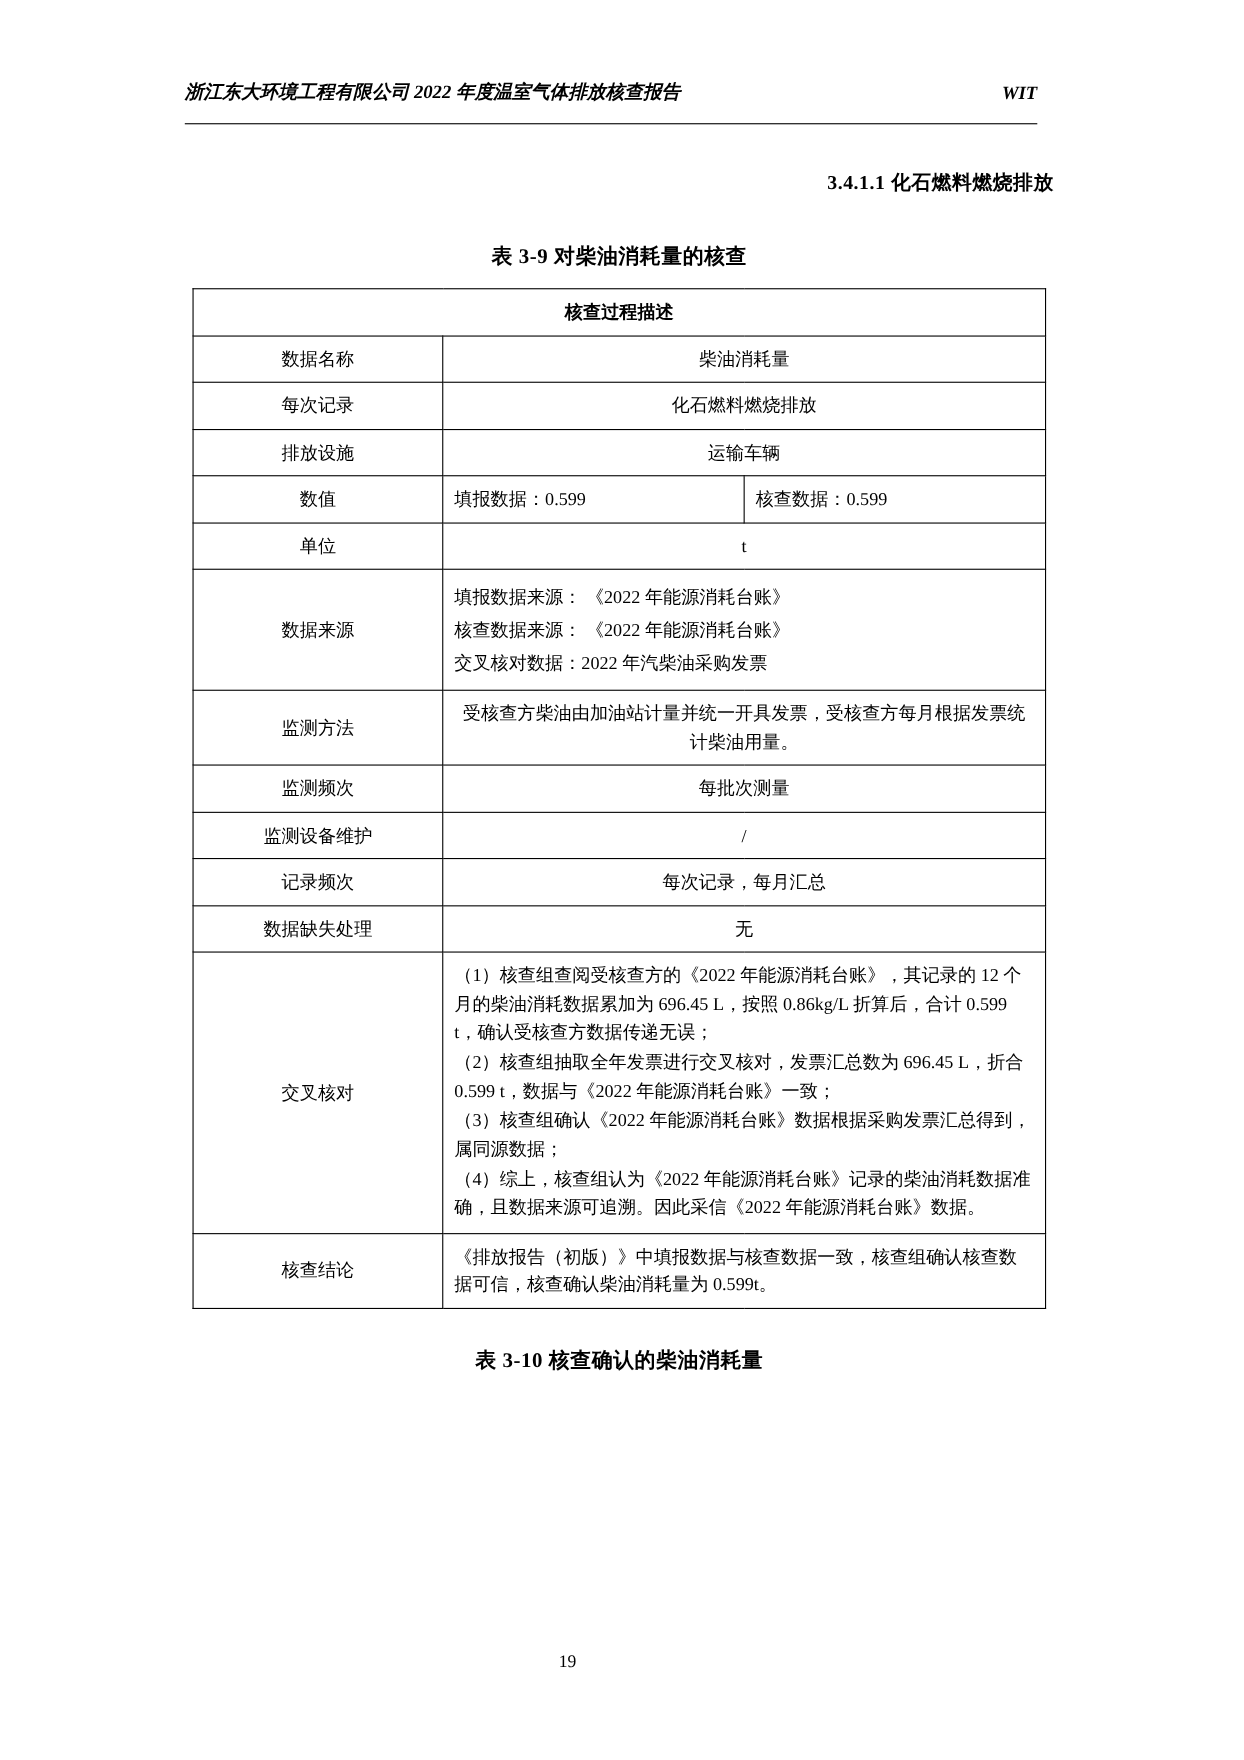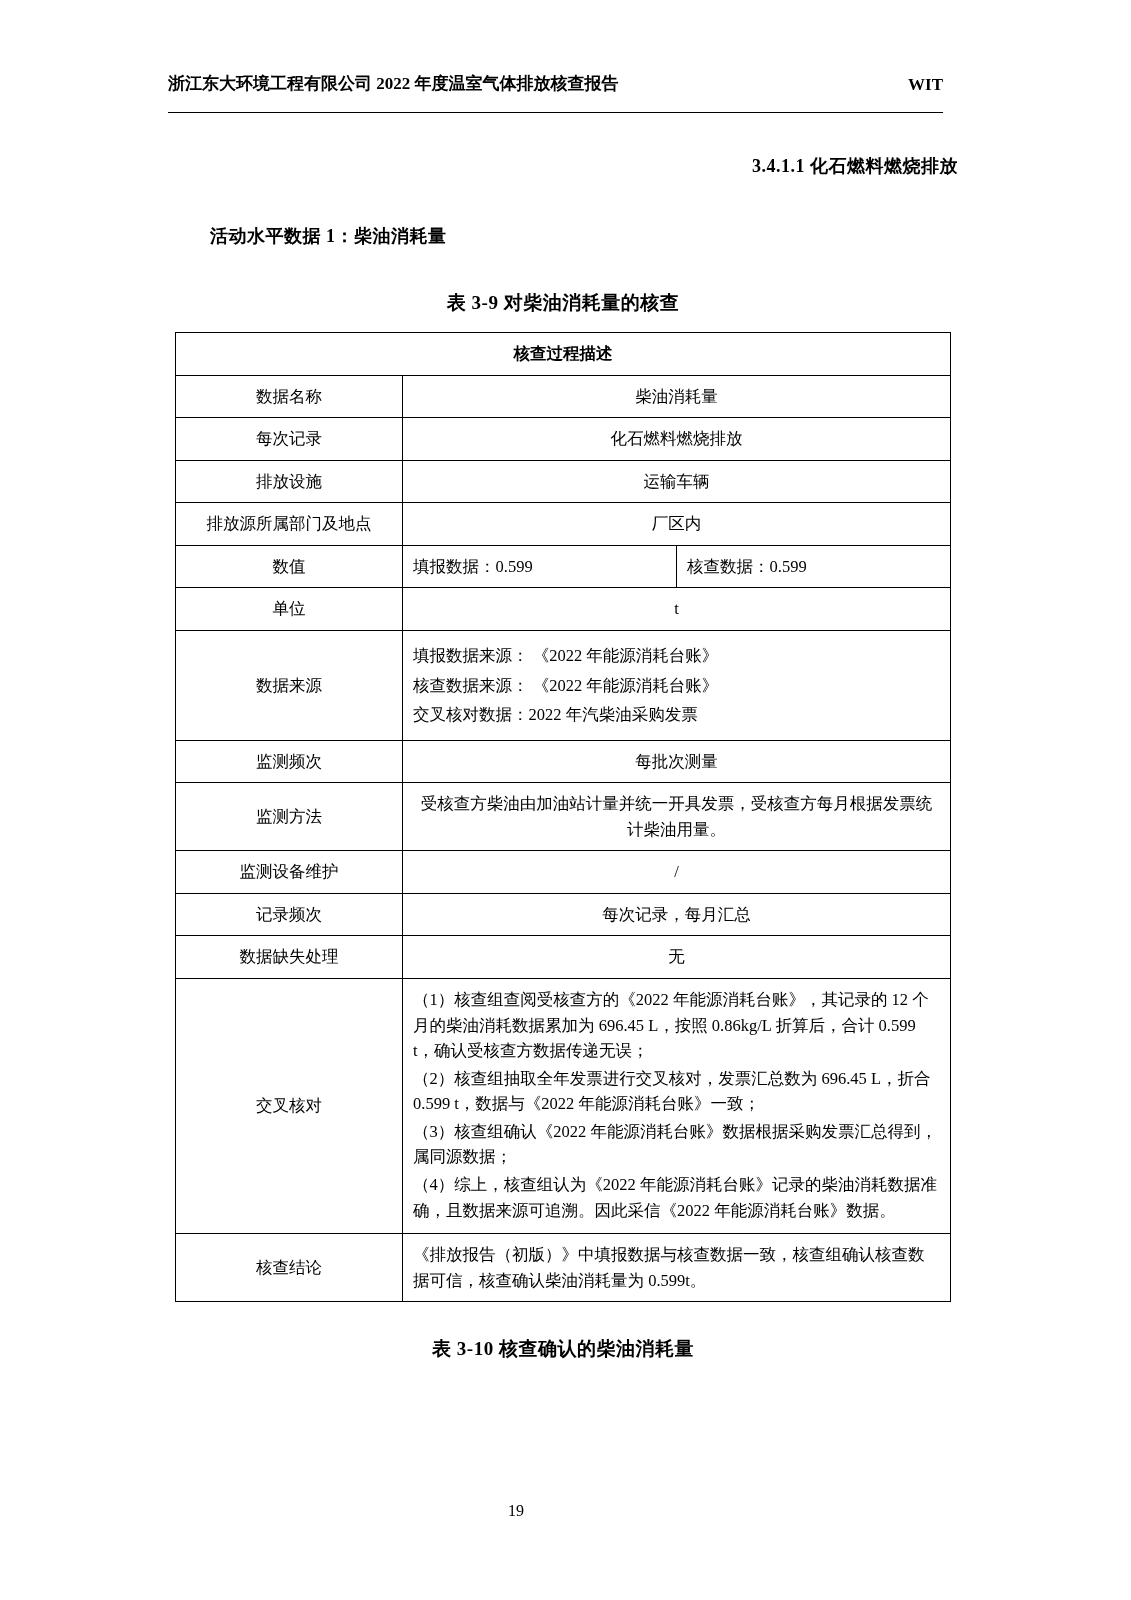--- a/index.html
+++ b/index.html
@@ -23,20 +23,21 @@
   }
   .header {
     position: absolute;
     top: 72px;
     left: 168px;
     width: 775px;
     display: flex;
     justify-content: space-between;
     align-items: flex-end;
     font-size: 17px;
+    font-style: italic;
   }
   .header-left {
     font-family: "Liberation Serif", "DejaVu Serif", serif;
     font-weight: bold;
     letter-spacing: 0px;
   }
   .header-right {
     font-family: "Liberation Serif", "DejaVu Serif", serif;
     font-weight: bold;
     font-size: 17px;
@@ -155,21 +156,20 @@
   <div class="header">
     <div class="header-left">浙江东大环境工程有限公司 2022 年度温室气体排放核查报告</div>
     <div class="header-right">WIT</div>
   </div>
   <div class="header-rule"></div>
 
   <div class="content">
 
     <div class="h-sub">3.4.1.1 化石燃料燃烧排放</div>
 
-    <div class="h-sub2">活动水平数据 1：柴油消耗量</div>
 
     <div class="table-caption">表 3-9  对柴油消耗量的核查</div>
 
     <table class="verify">
       <colgroup>
         <col style="width:227px">
         <col style="width:274px">
         <col style="width:274px">
       </colgroup>
       <tbody>
@@ -182,47 +182,43 @@
         </tr>
         <tr>
           <td class="label">每次记录</td>
           <td class="value-center" colspan="2">化石燃料燃烧排放</td>
         </tr>
         <tr>
           <td class="label">排放设施</td>
           <td class="value-center" colspan="2">运输车辆</td>
         </tr>
         <tr>
-          <td class="label">排放源所属部门及地点</td>
-          <td class="value-center" colspan="2">厂区内</td>
-        </tr>
-        <tr>
           <td class="label">数值</td>
           <td class="value-left">填报数据：0.599</td>
           <td class="value-left">核查数据：0.599</td>
         </tr>
         <tr>
           <td class="label">单位</td>
           <td class="value-center" colspan="2">t</td>
         </tr>
         <tr>
           <td class="label">数据来源</td>
           <td class="value-left-pad" colspan="2">
             <div class="src-line">填报数据来源： 《2022 年能源消耗台账》</div>
             <div class="src-line">核查数据来源： 《2022 年能源消耗台账》</div>
             <div class="src-line">交叉核对数据：2022 年汽柴油采购发票</div>
           </td>
         </tr>
         <tr>
+          <td class="label">监测方法</td>
+          <td class="monitor-method" colspan="2">受核查方柴油由加油站计量并统一开具发票，受核查方每月根据发票统计柴油用量。</td>
+        </tr>
+        <tr>
           <td class="label">监测频次</td>
           <td class="value-center" colspan="2">每批次测量</td>
-        </tr>
-        <tr>
-          <td class="label">监测方法</td>
-          <td class="monitor-method" colspan="2">受核查方柴油由加油站计量并统一开具发票，受核查方每月根据发票统计柴油用量。</td>
         </tr>
         <tr>
           <td class="label">监测设备维护</td>
           <td class="value-center" colspan="2">/</td>
         </tr>
         <tr>
           <td class="label">记录频次</td>
           <td class="value-center" colspan="2">每次记录，每月汇总</td>
         </tr>
         <tr>

